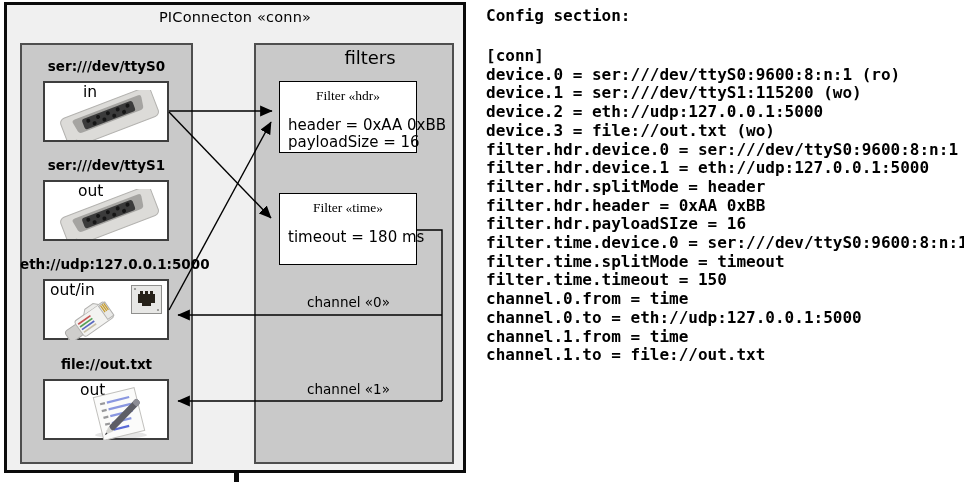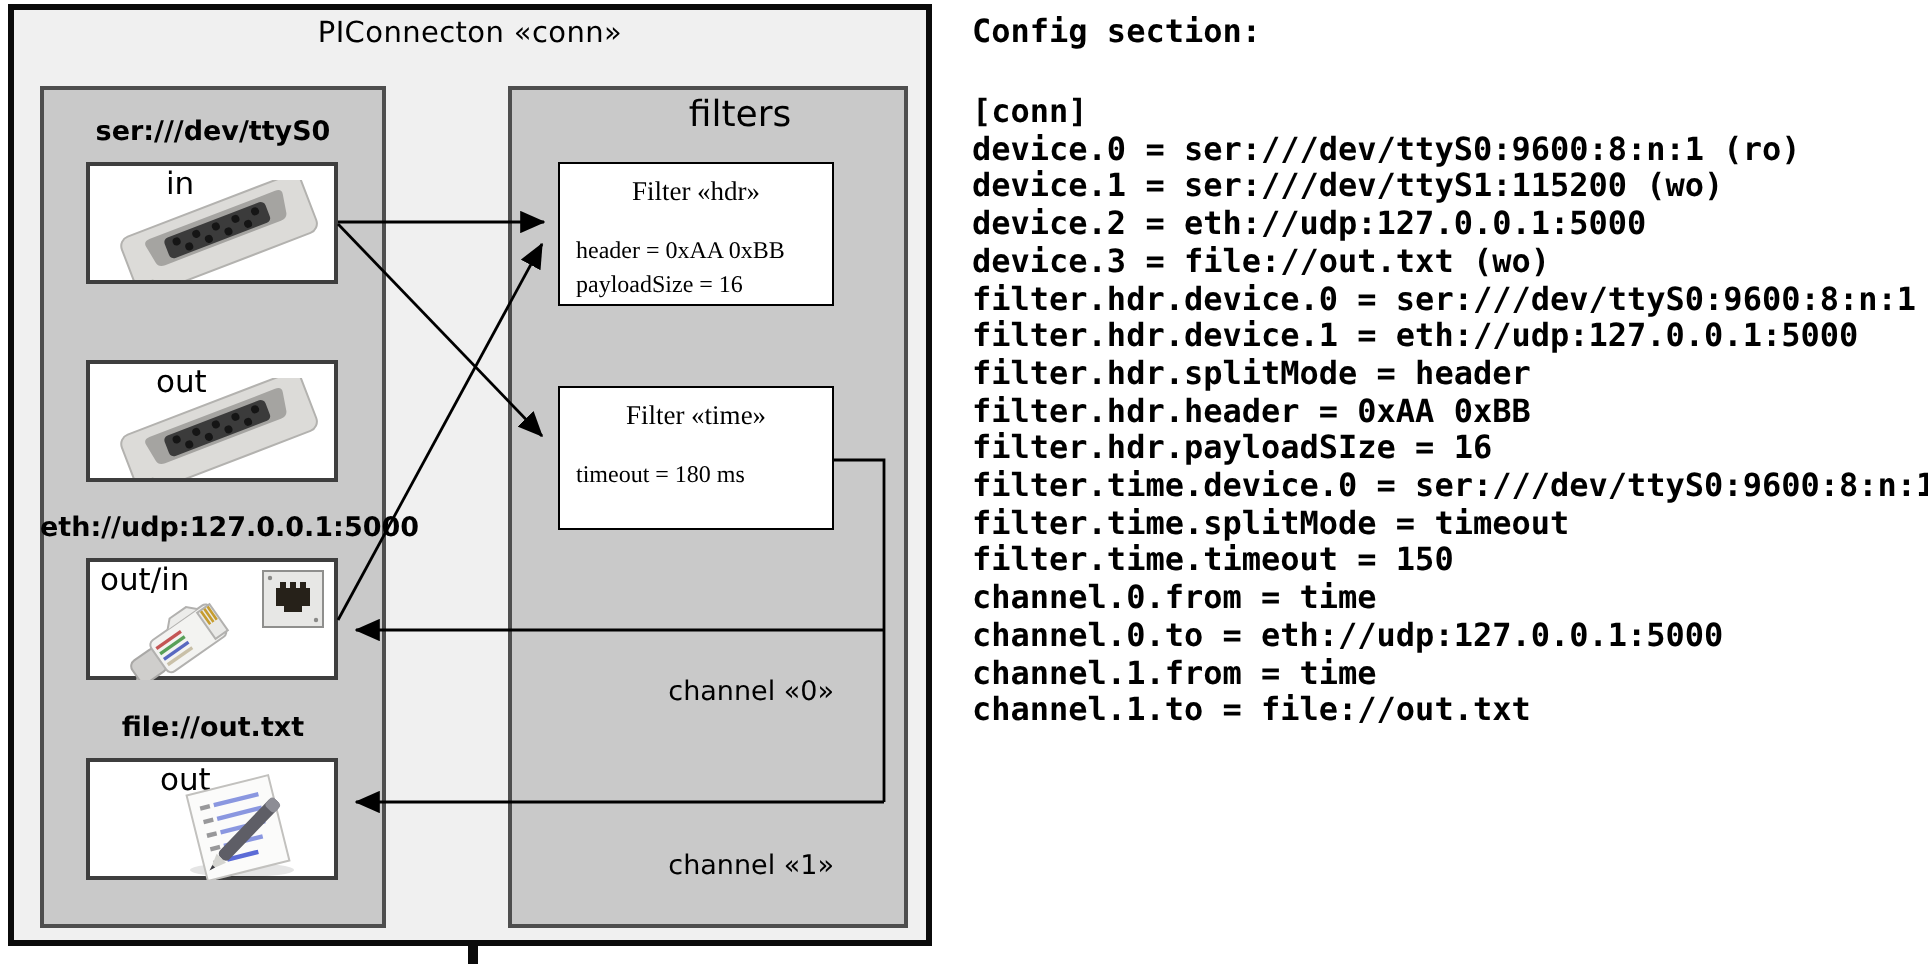--- a/index.html
+++ b/index.html
@@ -27,25 +27,25 @@
   
   .dev-label { left:20px; width:173px; text-align:center; font-size:13.5px; z-index:2;font-weight:bold; }
   .dev-box { left:43px; width:126px; height:61px; background:#fff;
              border:2px solid #3e3e3e; z-index:2;text-align:right; }
   .dir { position:absolute; font-size:15.5px; top:0px; line-height:18px; }
 
   
   .filter-box { left:279px; width:138px; height:72px; background:#fff;
                 border:1.5px solid #000; z-index:2; }
   .filter-title { position:absolute; top:6px; width:100%; text-align:center; font-size:13.5px;font-family:Liberation Serif, serif; }
-  .filter-attrs { position:absolute; left:8px; top:35px; font-size:12px;
-                  line-height:16.5px; white-space:pre;font-family:Liberation Serif, serif; }
-
-  
-  .channel-label { left:280px; width:137px; text-align:right; font-size:13.5px; z-index:2;margin-top:44px; }
+  .filter-attrs { position:absolute; left:8px; top:35px; font-size:15px;
+                  line-height:16.5px; white-space:pre; }
+
+  
+  .channel-label { left:280px; width:137px; text-align:center; font-size:13.5px; z-index:2; }
 
   
   .overlay { left:0; top:0; z-index:10; pointer-events:none; }
 
   
   .icon { position:absolute; }
 
   
   .config-heading { left:486px; top:6px;
     font:bold 16px/19px "DejaVu Sans Mono","Liberation Mono",monospace; }
@@ -85,20 +85,21 @@
           <circle cx="35" cy="27.6" r="2"></circle>
             <circle cx="45.5" cy="27.6" r="2"></circle>
             <circle cx="56" cy="27.6" r="2"></circle>
             <circle cx="66.5" cy="27.6" r="2"></circle>
         </g>
         <circle cx="11" cy="39" r="2.6" fill="#8e8d8a"></circle>
       </g>
     </svg>
   </div>
 
+  <div class="abs dev-label" style="top:157px">ser:///dev/ttyS1</div>
   <div class="abs dev-box" style="top:180px">
     <span class="dir" style="left:33px">out</span>
     <svg class="icon" style="left:13px;top:7px" width="102" height="50" viewBox="0 0 102 50">
       <g transform="rotate(-21 51 26)">
         <rect x="3" y="12" width="96" height="31" rx="5" fill="#dcdbd8" stroke="#b3b2af"></rect>
         <path d="M17 17 h68 q3.5 0 3 3 l-1.6 9 q-.5 3 -4 3 h-62 q-3.5 0 -4 -3 l-1.6 -9 q-.5 -3 3 -3 z" fill="#a5a4a1"></path>
         <rect x="24" y="19.5" width="54" height="11" rx="2.5" fill="#3b3b3b"></rect>
         <g fill="#151515">
           <circle cx="30" cy="23" r="2"></circle>
             <circle cx="40.5" cy="23" r="2"></circle>

